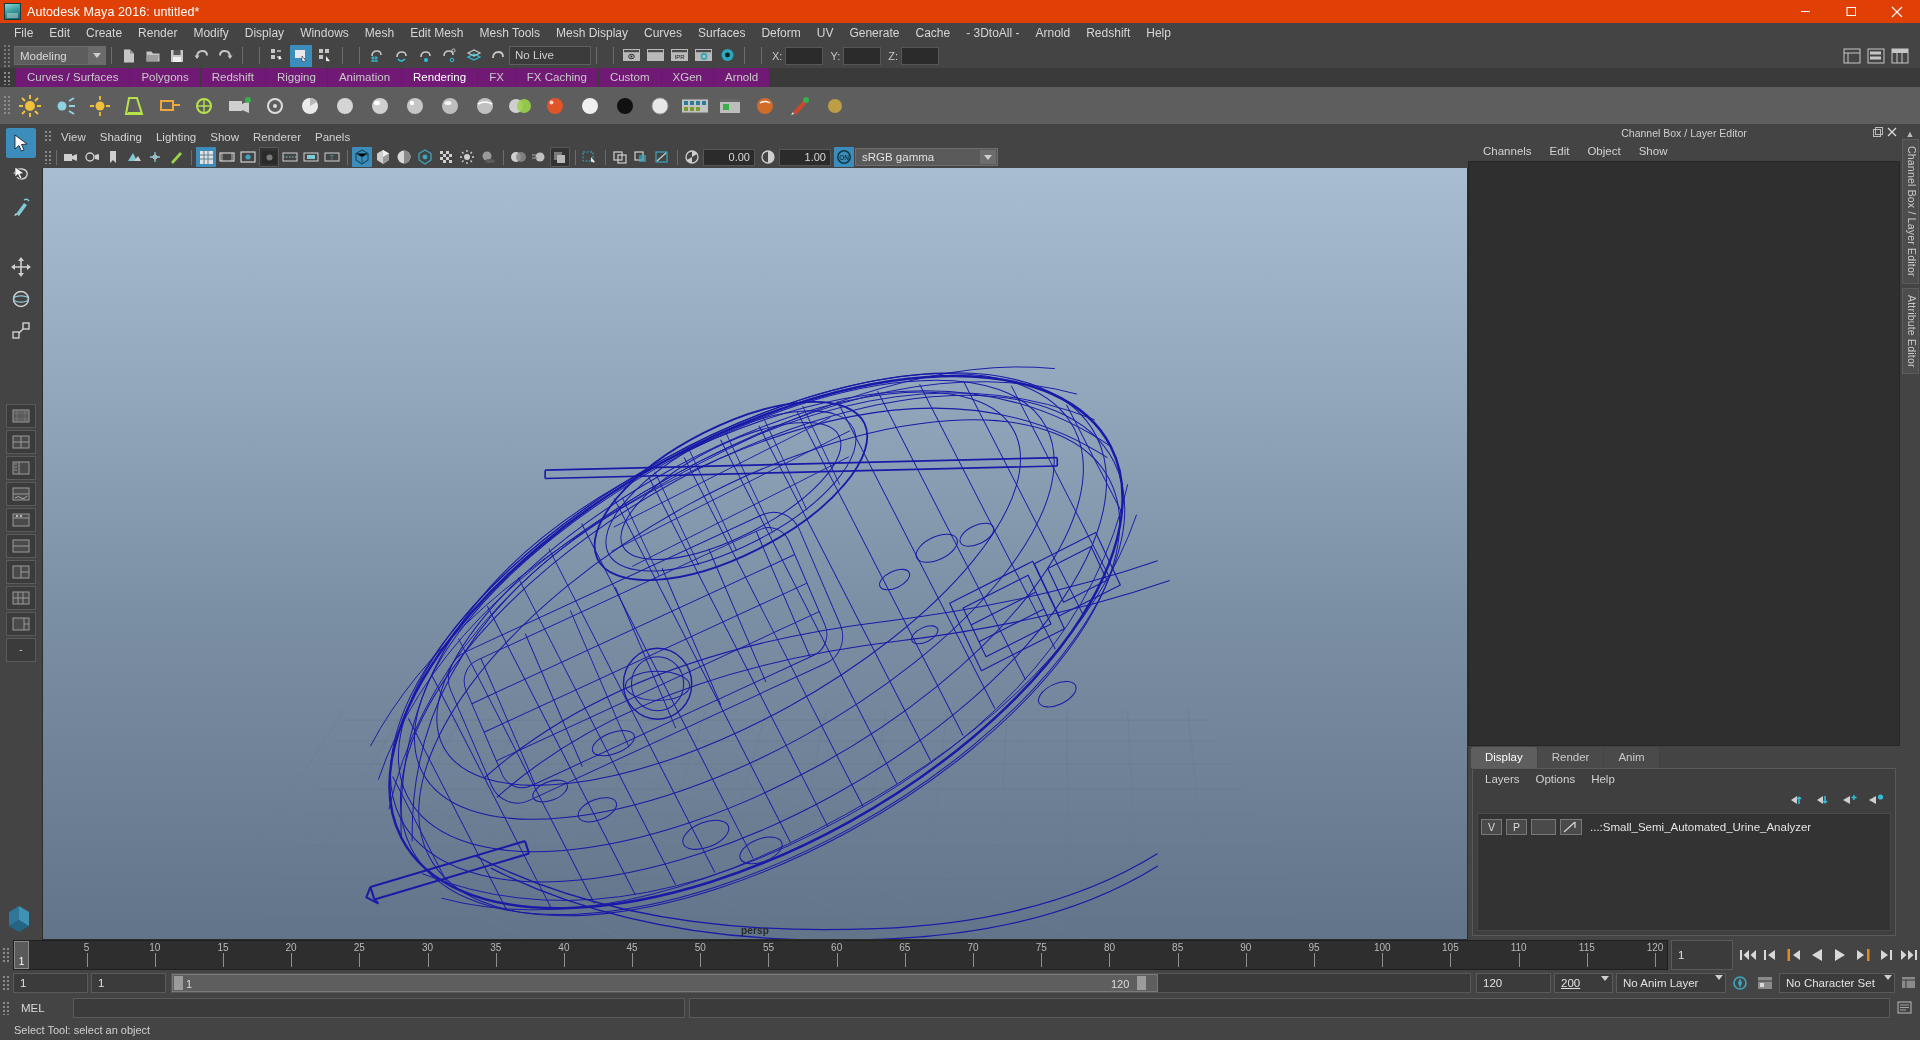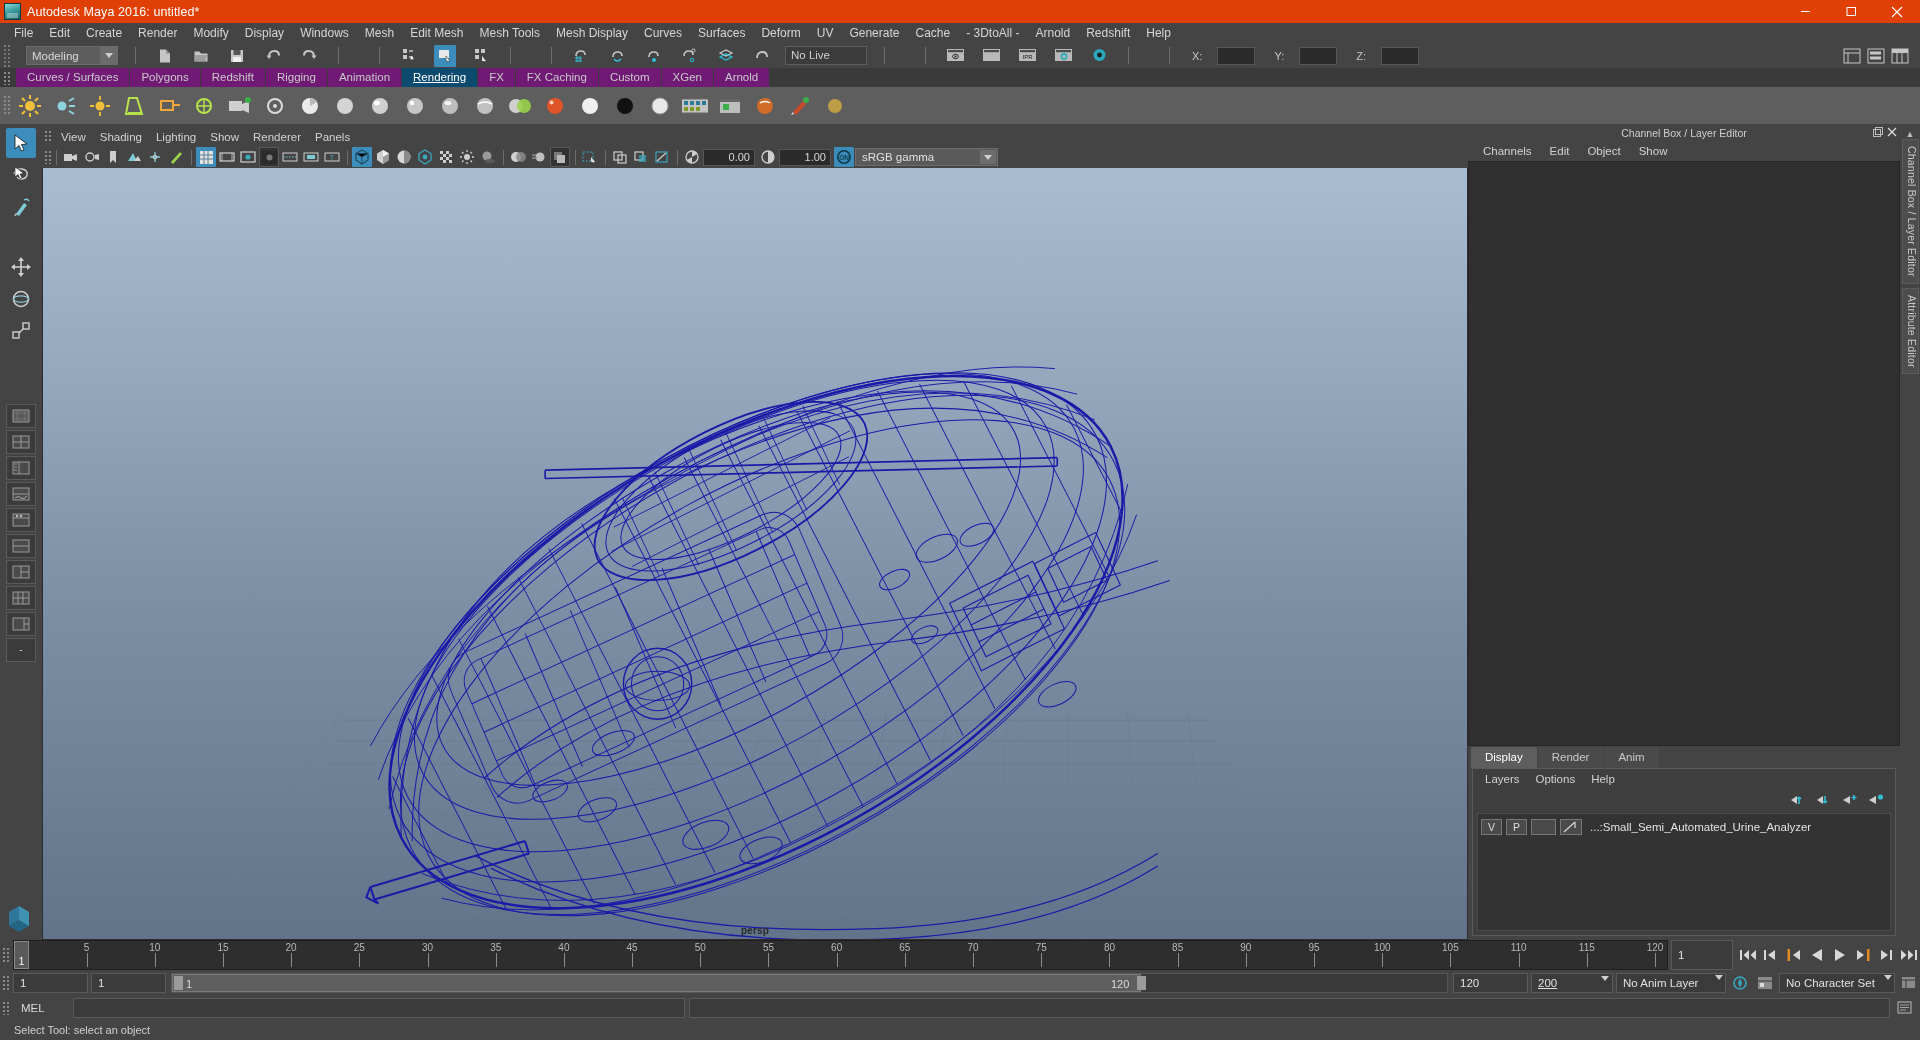--- a/index.html
+++ b/index.html
@@ -43,21 +43,21 @@
     padding-left: 6px;
   }
   .menubar .mi {
     color: #d6d6d6; font-size: 12px; padding: 0 8px; height: 20px; line-height: 20px;
     white-space: nowrap;
   }
 
   
   .statusline {
     height: 25px; flex: 0 0 25px; background: #444444; display: flex; align-items: center;
-    padding-left: 2px; position: relative; gap: 12px;
+    padding-left: 2px; position: relative;
   }
   .gripdots {
     width: 9px; height: 22px; flex: 0 0 9px; margin-right: 3px;
     background-image: radial-gradient(#8a8a8a 0.8px, transparent 0.9px);
     background-size: 4px 4px; background-position: 1px 3px; opacity:.75;
   }
   .menuselect {
     width: 92px; height: 19px; background: #5d5d5d; border: 1px solid #6b6b6b;
     color: #d8d8d8; font-size: 11.5px; display: flex; align-items: center; padding-left: 5px;
     position: relative;
@@ -92,21 +92,21 @@
   .shelftabs .grip {
     position:absolute; left:3px; top:3px; width:9px; height:14px;
     background-image: radial-gradient(#8a8a8a 0.8px, transparent 0.9px);
     background-size: 4px 4px;
   }
   .shelftab {
     height: 19px; line-height: 19px; padding: 0 11px; font-size: 11.5px;
     color: #c9c9c9; background: #701a75; margin-right: 1px;
     border-top-left-radius: 2px; border-top-right-radius: 2px;
   }
-  .shelftab.active { background: #0c4a6e; color: #ffffff; text-decoration: underline; }
+  .shelftab.active { background: #701a75; color: #ffffff; }
   .shelfbar {
     height: 37px; flex: 0 0 37px; background: #5e5e5e; display: flex; align-items: center;
     padding-left: 14px; position: relative;
   }
   .shelfbar .grip {
     position:absolute; left:3px; top:8px; width:9px; height:20px;
     background-image: radial-gradient(#8a8a8a 0.8px, transparent 0.9px);
     background-size: 4px 4px;
   }
   .shelfbtn {
@@ -1410,21 +1410,21 @@
       <div class="rfield">1</div>
       <div class="rfield">1</div>
       <div class="rangebar">
         <div class="fill"></div>
         <div class="lh"></div>
         <div class="lv">1</div>
         <div class="rh" id="rhandle" style="left: 965px;"></div>
         <div class="rv" id="rlabel" style="left: 939px;">120</div>
       </div>
       <div class="rfield">120</div>
-      <div class="rfield" style="position:relative; width:82px;text-decoration:underline;">
+      <div class="rfield" style="position:relative; width:59px;text-decoration:underline;">
         <span>200</span>
         <span style="position:absolute;right:3px;top:4px;"><i class="tri-down"></i></span>
       </div>
       <div class="selbox" style="width:110px;">
         <span>No Anim Layer</span>
         <span class="arrow"><i class="tri-down"></i></span>
       </div>
       <div class="pb">
         <svg width="18" height="16" viewBox="0 0 18 16">
             <circle cx="9" cy="8" r="6" fill="none" stroke="#3aa6bf" stroke-width="1.6"></circle>

